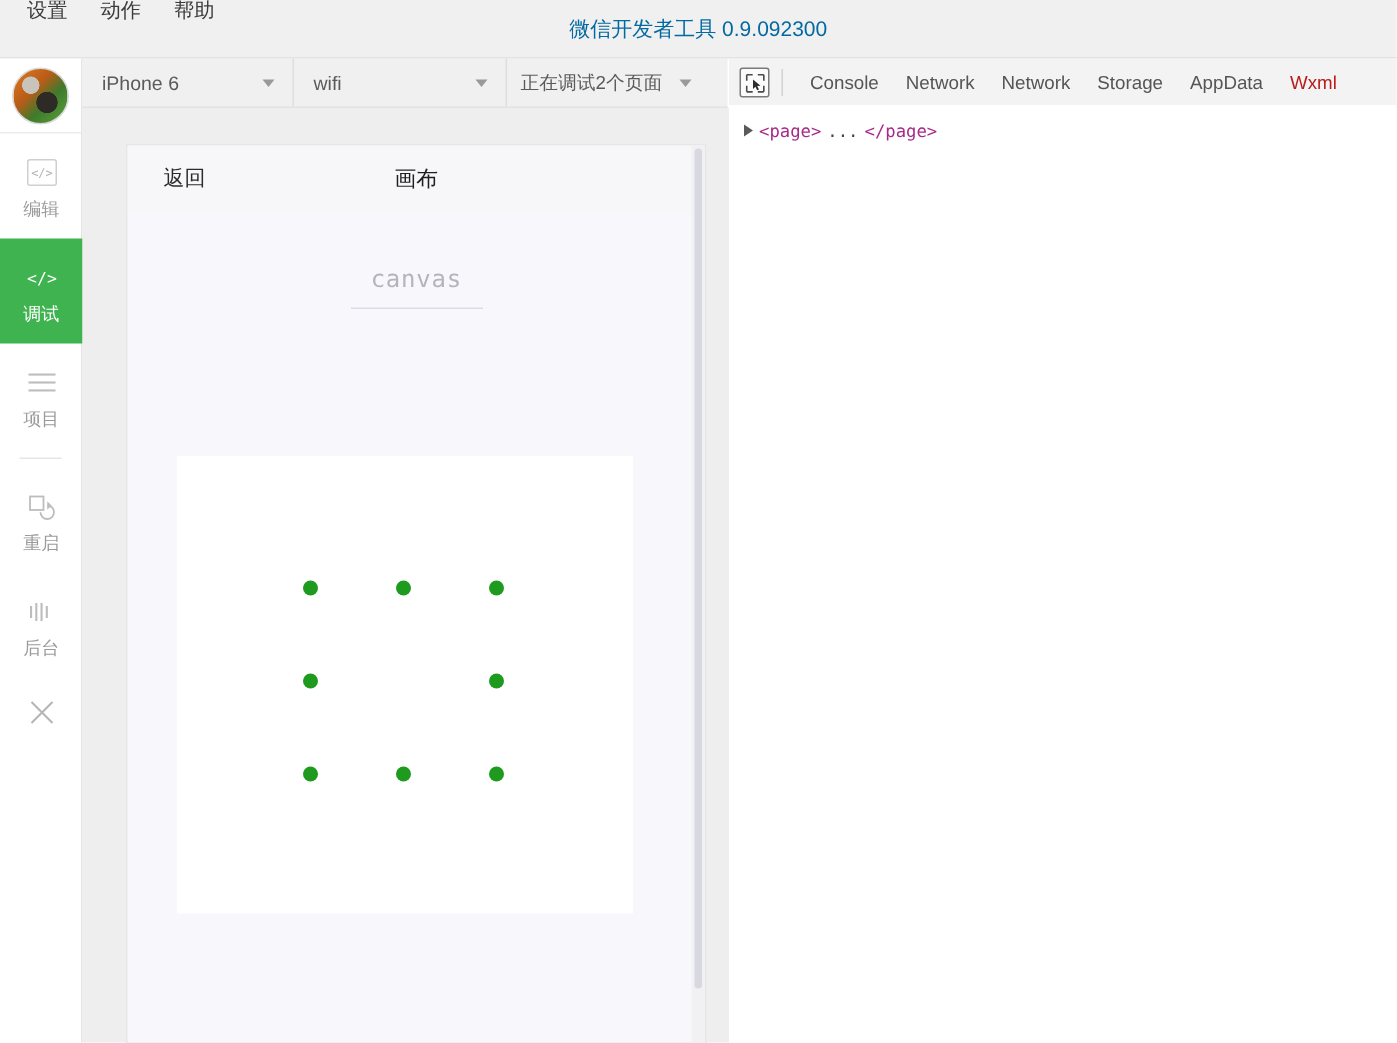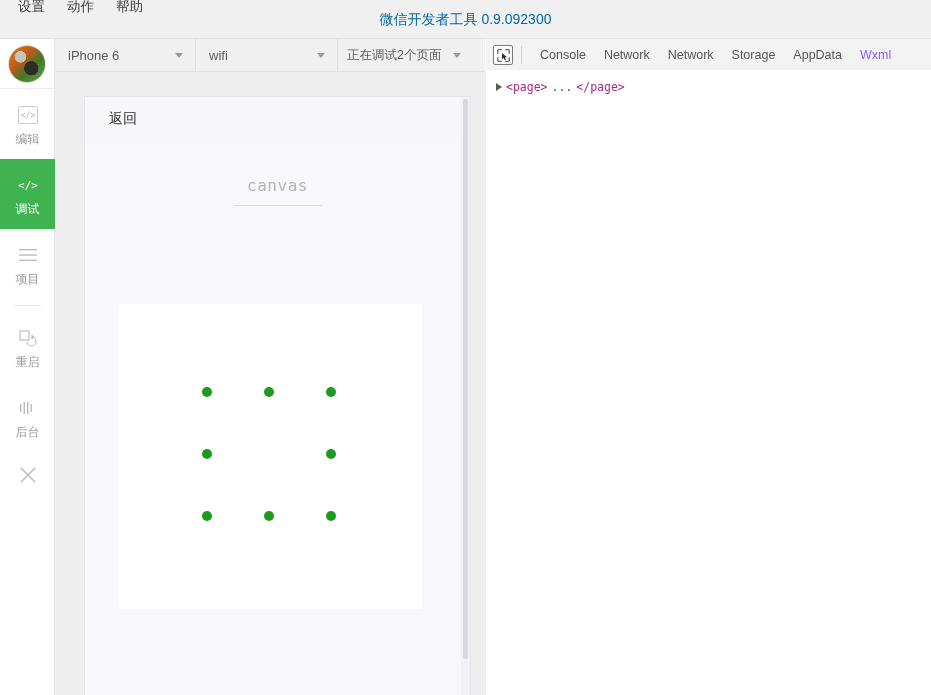--- a/index.html
+++ b/index.html
@@ -126,21 +126,21 @@
   }
   .dt-divider {
     width: 1px; height: 18px; background: #d2d2d2; margin: 0 9px 0 8px;
   }
   .dt-tab {
     font-size: 12.5px; color: #555;
     padding: 0 9px; height: 33px;
     display: flex; align-items: center;
     position: relative; cursor: default;
   }
-  .dt-tab.active { color: #8b5cf6; }
+  .dt-tab.active { color: #b91c1c; }
   .dt-tab.active::after {
     content: ""; position: absolute;
     left: 5px; right: 5px; bottom: 0; height: 2px;
     background: #4a90d9;
   }
 
   
   .dt-panel {
     position: absolute; left: 486px; top: 70px;
     width: 445px; height: 623px;
@@ -340,20 +340,21 @@
       <span class="ellipsis">...</span>
       <span class="tag">&lt;/page&gt;</span>
   </div>
 </div>
 
 <div class="sim-area">
   <div class="device">
 
     <div class="nav-bar">
       <div class="nav-back">返回</div>
+      <div class="nav-title">画布</div>
     </div>
 
     <div class="canvas-caption">canvas</div>
     <div class="caption-rule"></div>
 
     <div class="canvas-box" id="canvas-box" style="background: rgb(255, 255, 255);">
         <div class="dot" style="left: 89px; top: 88px; width: 10px; height: 10px; background: rgb(30, 155, 30);"></div>
         <div class="dot" style="left: 151px; top: 88px; width: 10px; height: 10px; background: rgb(30, 155, 30);"></div>
         <div class="dot" style="left: 213px; top: 88px; width: 10px; height: 10px; background: rgb(30, 155, 30);"></div>
         <div class="dot" style="left: 89px; top: 150px; width: 10px; height: 10px; background: rgb(30, 155, 30);"></div>

